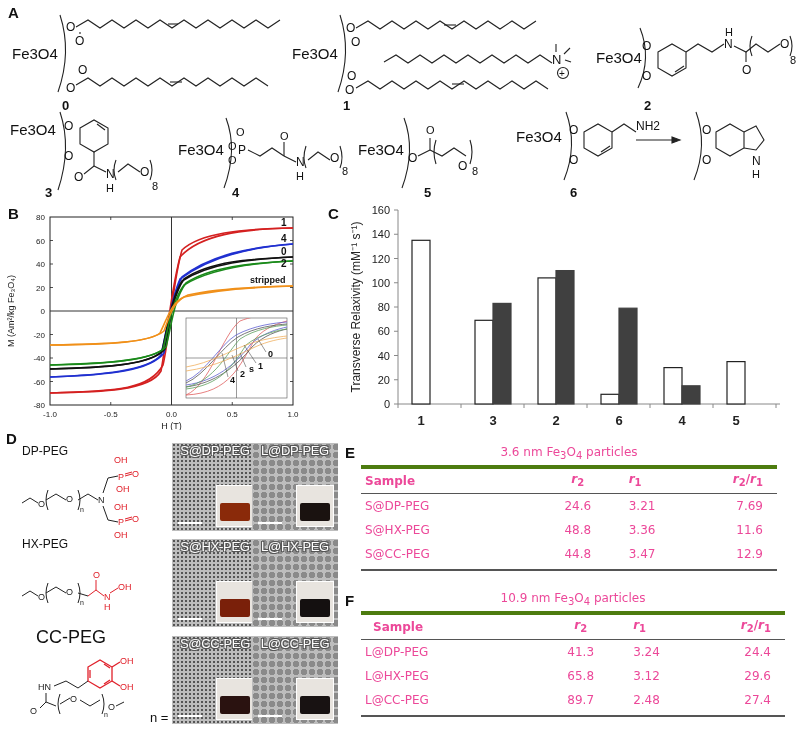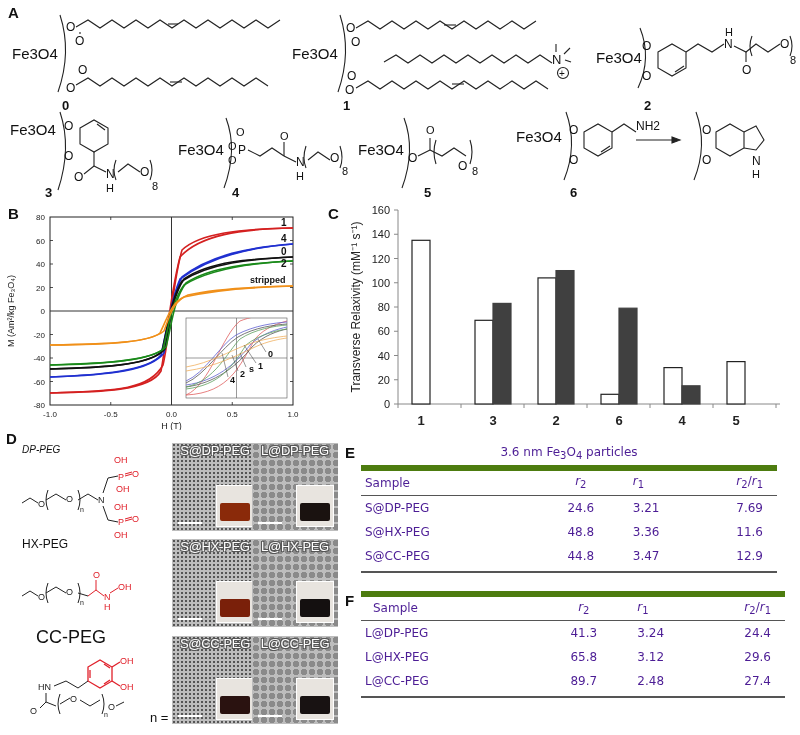--- a/index.html
+++ b/index.html
@@ -1,23 +1,23 @@
 <!DOCTYPE html>
 <html><head>
 <meta charset="utf-8">
 <style>
   html,body{margin:0;padding:0;background:#fff;}
   body{width:800px;height:735px;position:relative;overflow:hidden;font-family:"Liberation Sans",sans-serif;color:#111;}
   .abs{position:absolute;}
   .panel-label{position:absolute;font-weight:bold;font-size:15px;font-family:"Liberation Sans",sans-serif;}
   svg text{font-family:"Liberation Sans",sans-serif;}
-  .tbl{position:absolute;font-family:"DejaVu Sans",sans-serif;font-size:12px;color:#4c1d95;}
+  .tbl{position:absolute;font-family:"DejaVu Sans",sans-serif;font-size:12px;color:#ec4899;}
   .tbl .caption{text-align:center;font-size:12px;margin-bottom:4px;}
   .tbl table{border-collapse:collapse;width:100%;}
-  .tbl th{font-weight:normal;padding:3px 4px 4px 4px;border-top:6px solid #4d7c0f;border-bottom:1.5px solid #555;}
+  .tbl th{font-weight:bold;padding:3px 4px 4px 4px;border-top:4px solid #4d7c0f;border-bottom:1.5px solid #555;}
   .tbl td{padding:5px 4px 5px 4px;}
   .tbl tr:last-child td{border-bottom:2px solid #555;padding-bottom:8px;}
   .tbl .c1{text-align:left;}
   .tbl .c2{text-align:center;padding-left:40px;}
   .tbl .c3{text-align:left;}
   .tbl .c4{text-align:right;padding-right:14px;}
   .tbl i{font-style:italic;}
   .tem{position:absolute;width:86px;height:88px;background:#bdbdbd;overflow:hidden;}
   .tem .lbl{position:absolute;top:0;left:0;right:0;text-align:center;color:#fff;font-size:13px;letter-spacing:-0.3px;
      text-shadow:-1px -1px 0 #555,1px -1px 0 #555,-1px 1px 0 #555,1px 1px 0 #555;}
@@ -344,21 +344,21 @@
     <text x="91" y="220">1</text>
     <text x="163" y="220">3</text>
     <text x="226" y="220">2</text>
     <text x="289" y="220">6</text>
     <text x="352" y="220">4</text>
     <text x="406" y="220">5</text>
   </g>
 </svg>
 
 <div class="panel-label" style="left:6px;top:430px;">D</div>
-<div class="abs" style="left:22px;top:444px;font-size:10px;font-style:italic;">DP-PEG</div>
+<div class="abs" style="left:22px;top:444px;font-size:12px;">DP-PEG</div>
 <div class="abs" style="left:22px;top:537px;font-size:12px;">HX-PEG</div>
 <div class="abs" style="left:36px;top:627px;font-size:18px;">CC-PEG</div>
 
 <svg class="abs" style="left:0;top:430px" width="170" height="305" fill="none" stroke="#222" stroke-width="1">
 
   <g>
     <polyline points="22,73 30,68 38,73"></polyline>
     <text x="38" y="77" font-size="9" fill="#222" stroke="none">O</text>
     <path d="M48 60 Q44 70 48 80"></path>
     <polyline points="46,70 56,64 66,70"></polyline>
@@ -508,20 +508,21 @@
           <td class="c2">44.8</td>
           <td class="c3">3.47</td>
           <td class="c4">12.9</td>
       </tr>
     </tbody>
   </table>
 </div>
 
 <div class="panel-label" style="left:345px;top:592px;">F</div>
 <div class="tbl" style="left:361px;top:591px;width:424px;">
+  <div class="caption"><span>10.9 nm Fe</span><sub>3</sub><span>O</span><sub>4</sub><span> particles</span></div>
   <table>
     <thead>
       <tr>
         <th class="c1" style="padding-left:12px">Sample</th>
         <th class="c2"><i>r</i><sub>2</sub></th>
         <th class="c3"><i>r</i><sub>1</sub></th>
         <th class="c4"><i>r</i><sub>2</sub><span>/</span><i>r</i><sub>1</sub></th>
       </tr>
     </thead>
     <tbody>

